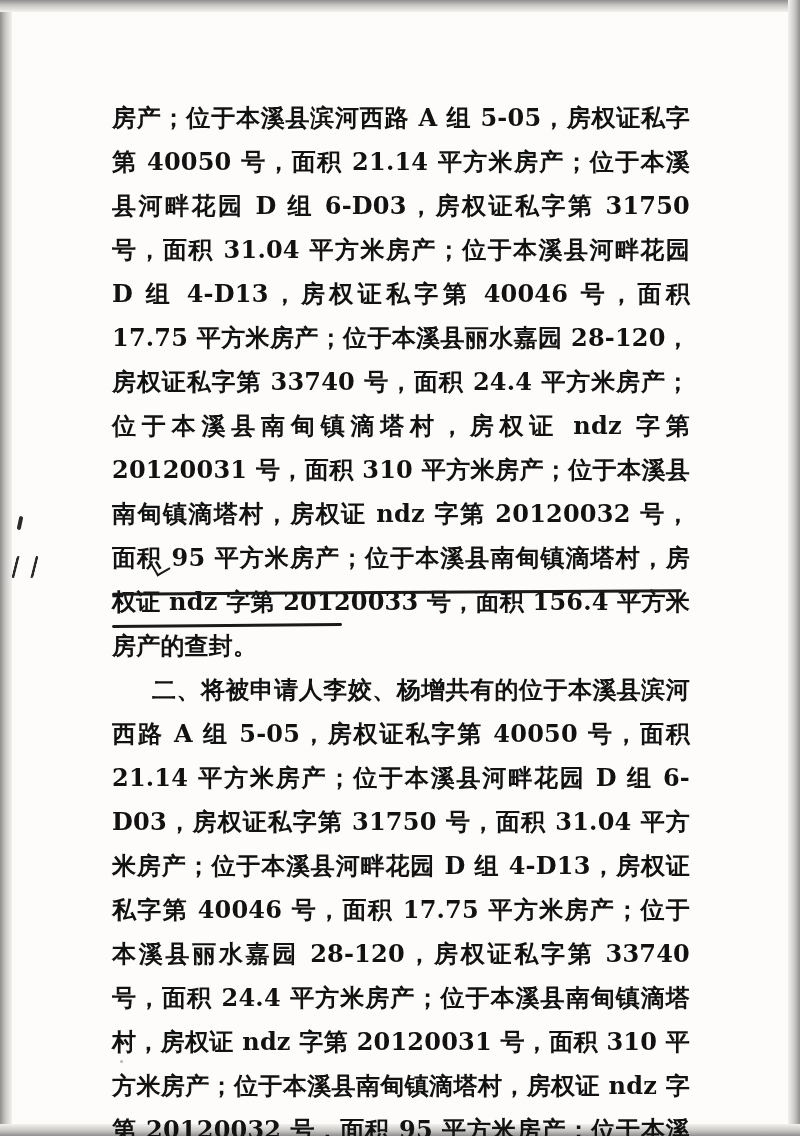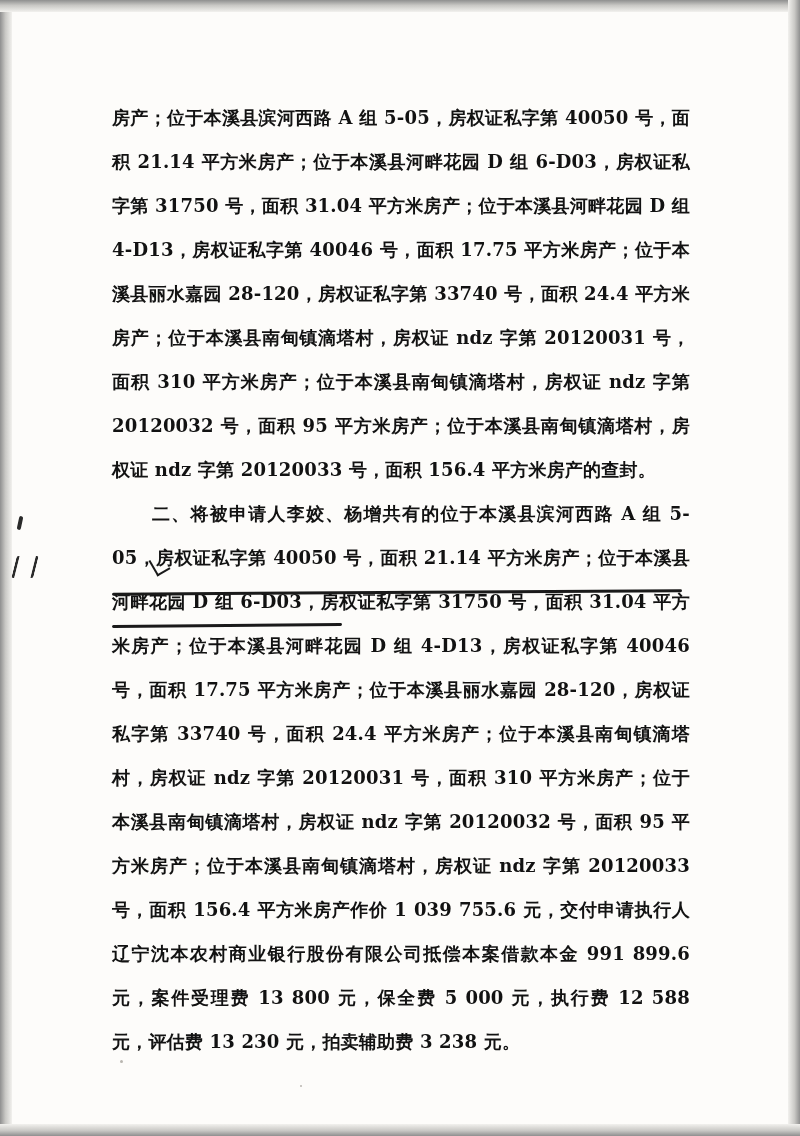--- a/index.html
+++ b/index.html
@@ -54,21 +54,21 @@
 
   .doc-body {
     position: absolute;
     left: 112px;
     top: 96px;
     width: 578px;
   }
   p.para {
     margin: 0;
     font-family: "DejaVu Serif", serif;
-    font-size: 18px;
+    font-size: 24px;
     line-height: 44px;
     color: #121212;
     letter-spacing: 0.2px;
     text-align: justify;
     text-justify: inter-character;
     font-weight: 600;
   }
   p.para.indent {
     text-indent: 40px;
   }

